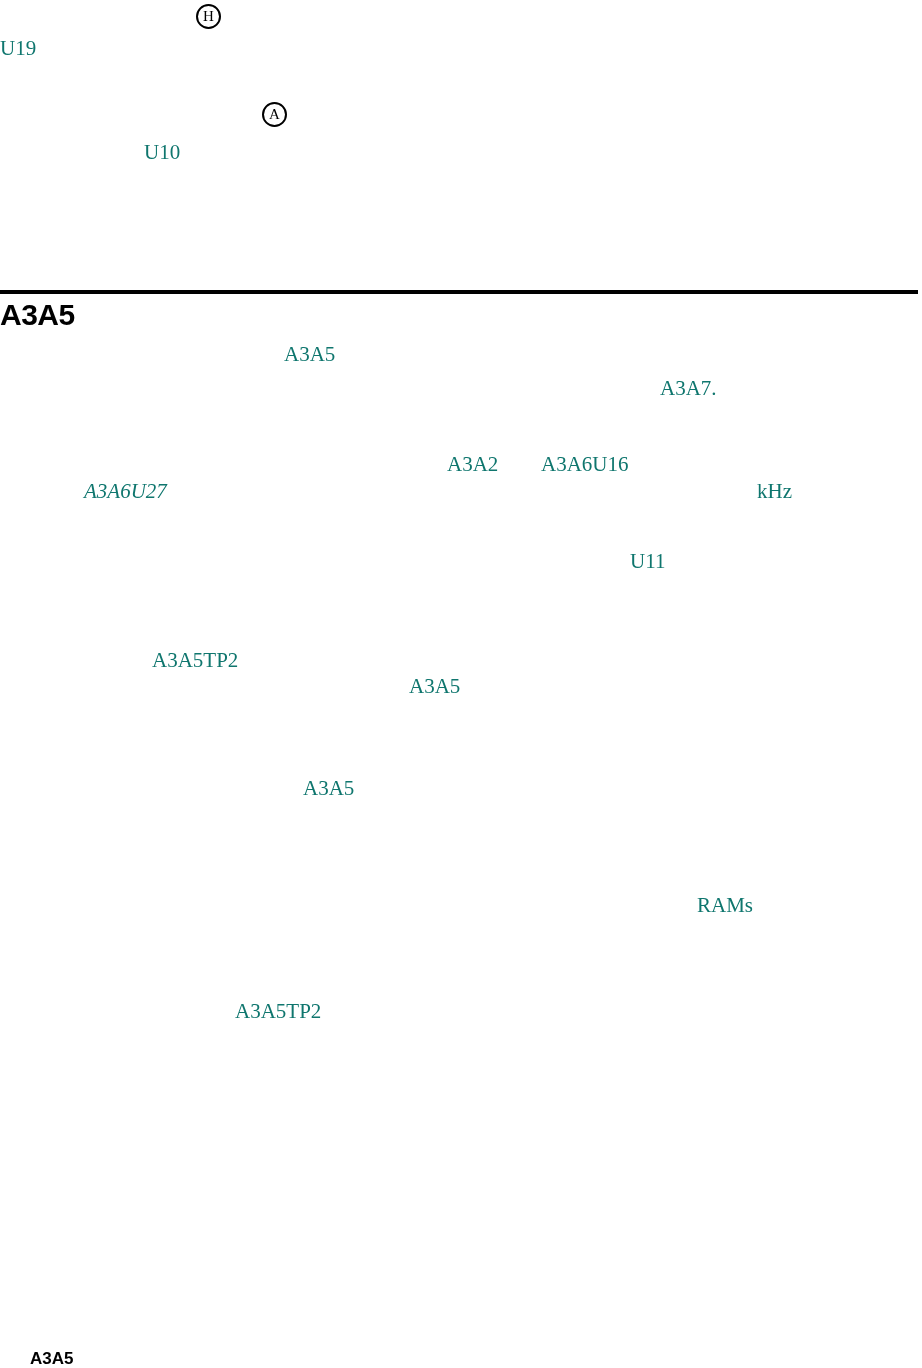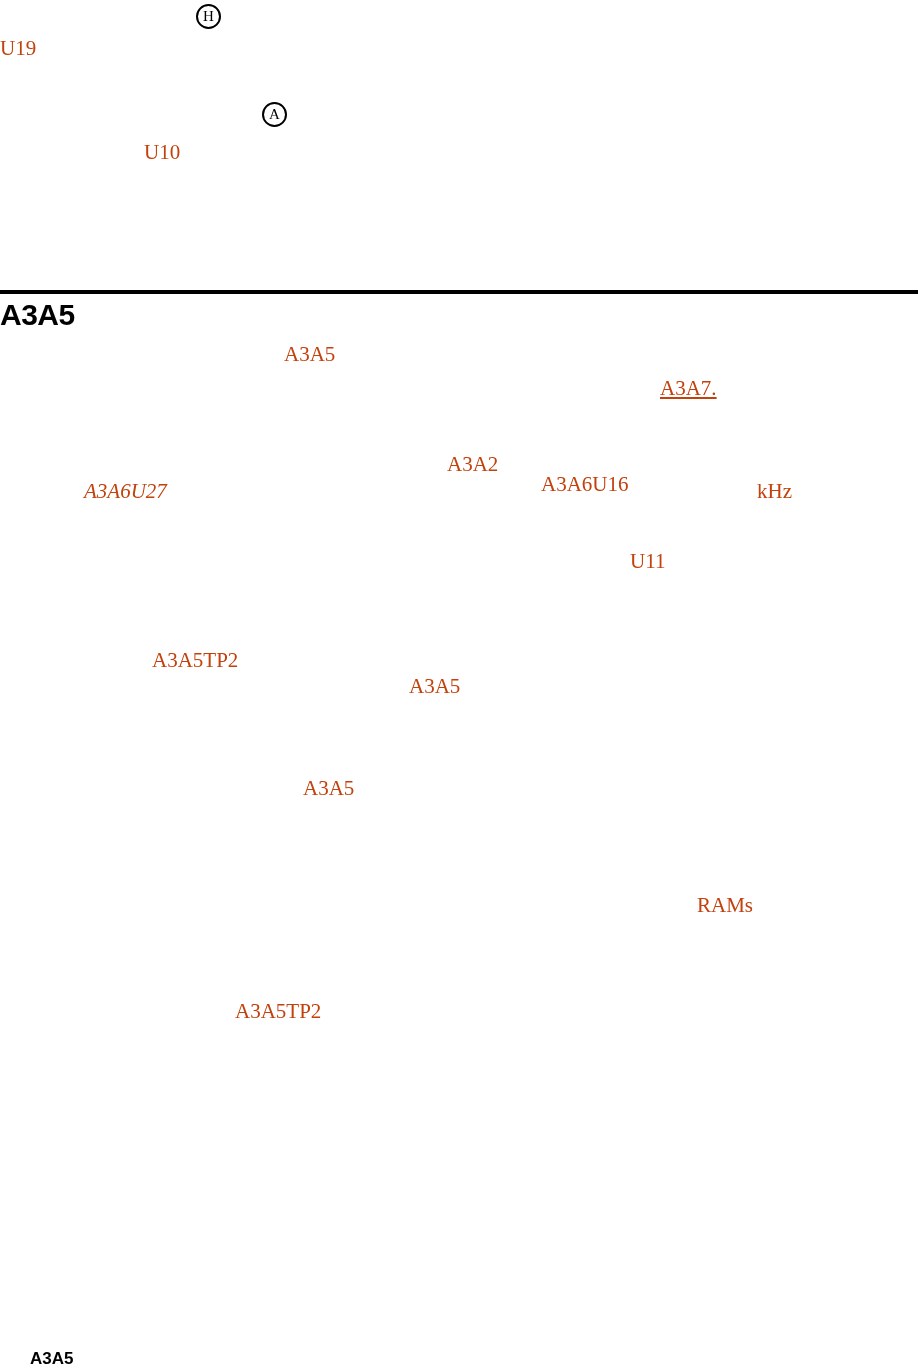--- a/index.html
+++ b/index.html
@@ -14,21 +14,21 @@
     background: #ffffff;
     overflow: hidden;
     font-family: "Liberation Serif", "DejaVu Serif", serif;
     color: #000000;
   }
   .label {
     position: absolute;
     font-family: "Liberation Serif", "DejaVu Serif", serif;
     font-size: 21px;
     line-height: 1;
-    color: #c2410c;
+    color: #0f766e;
     white-space: pre;
   }
   .callout {
     position: absolute;
     width: 25px;
     height: 25px;
     border: 2px solid #000000;
     border-radius: 50%;
     box-sizing: border-box;
     font-family: "Liberation Serif", "DejaVu Serif", serif;
@@ -73,25 +73,25 @@
   <div class="label" style="left:0px; top:38px;">U19</div>
 
   <div class="label" style="left:124px; top:142px;margin-left:20px;">U10</div>
 
   <div class="rule" style="left:0px; top:290px; width:918px; height:4px;"></div>
 
   <div class="heading" style="left:0px; top:300px;">A3A5</div>
 
   <div class="label" style="left:284px; top:344px;">A3A5</div>
 
-  <div class="label" style="left:660px; top:378px;text-decoration:underline;">A3A7.</div>
+  <div class="label" style="left:660px; top:378px;">A3A7.</div>
 
   <div class="label" style="left:447px; top:454px;text-align:right;">A3A2</div>
 
-  <div class="label" style="left:541px; top:474px;">A3A6U16</div>
+  <div class="label" style="left:541px; top:454px;">A3A6U16</div>
 
   <div class="label" style="left:84px; top:481px;font-style:italic;">A3A6U27</div>
 
   <div class="label" style="left:745px; top:481px;margin-left:12px;">kHz</div>
 
   <div class="label" style="left:630px; top:551px;">U11</div>
 
   <div class="label" style="left:152px; top:650px;">A3A5TP2</div>
 
   <div class="label" style="left:409px; top:676px;">A3A5</div>

